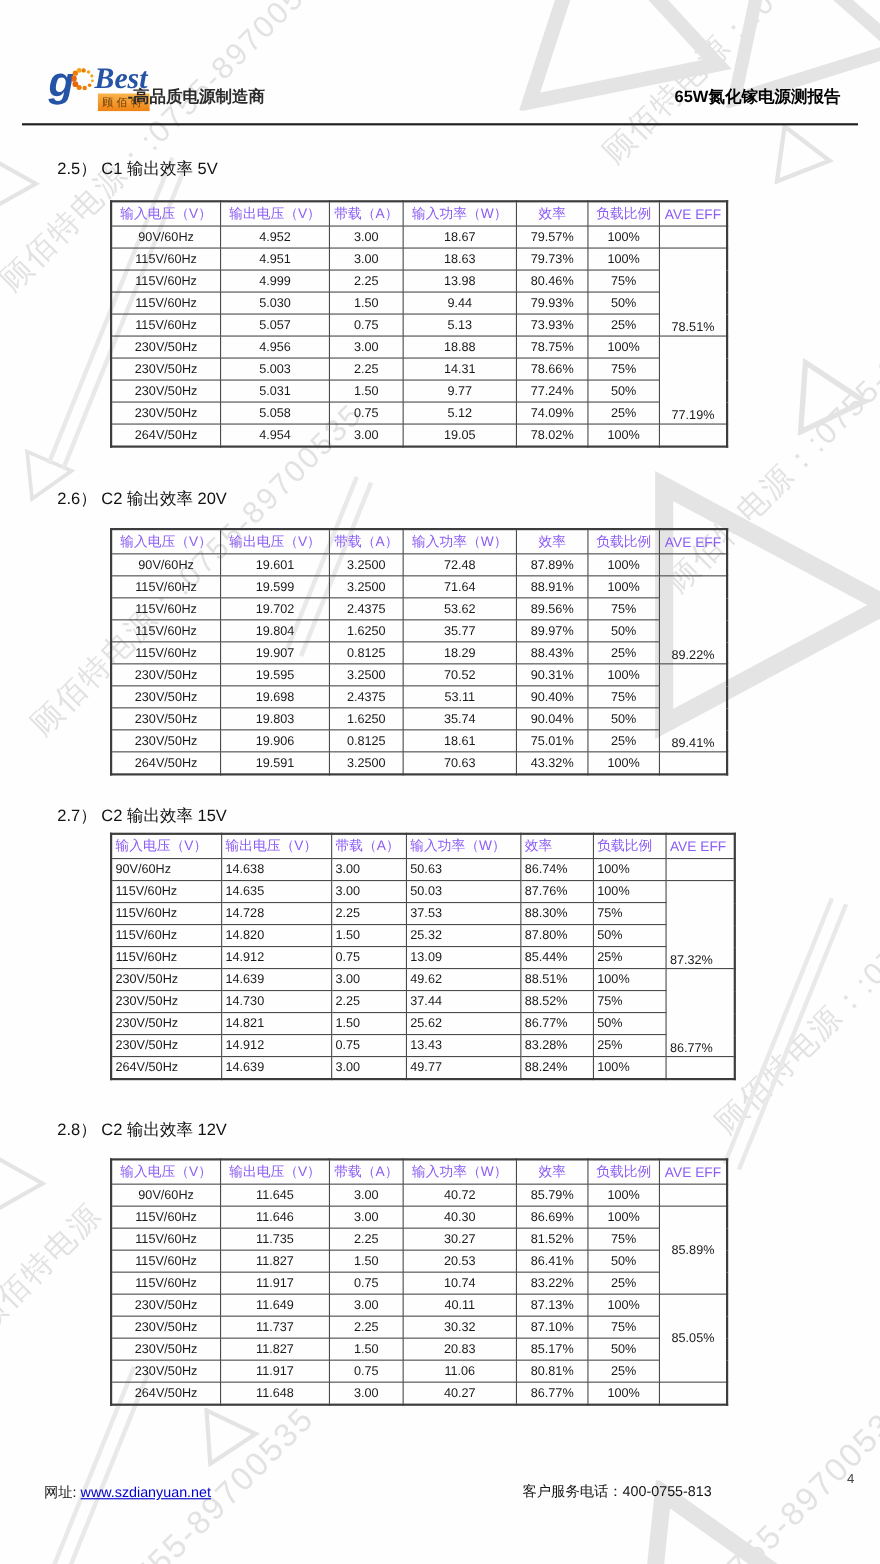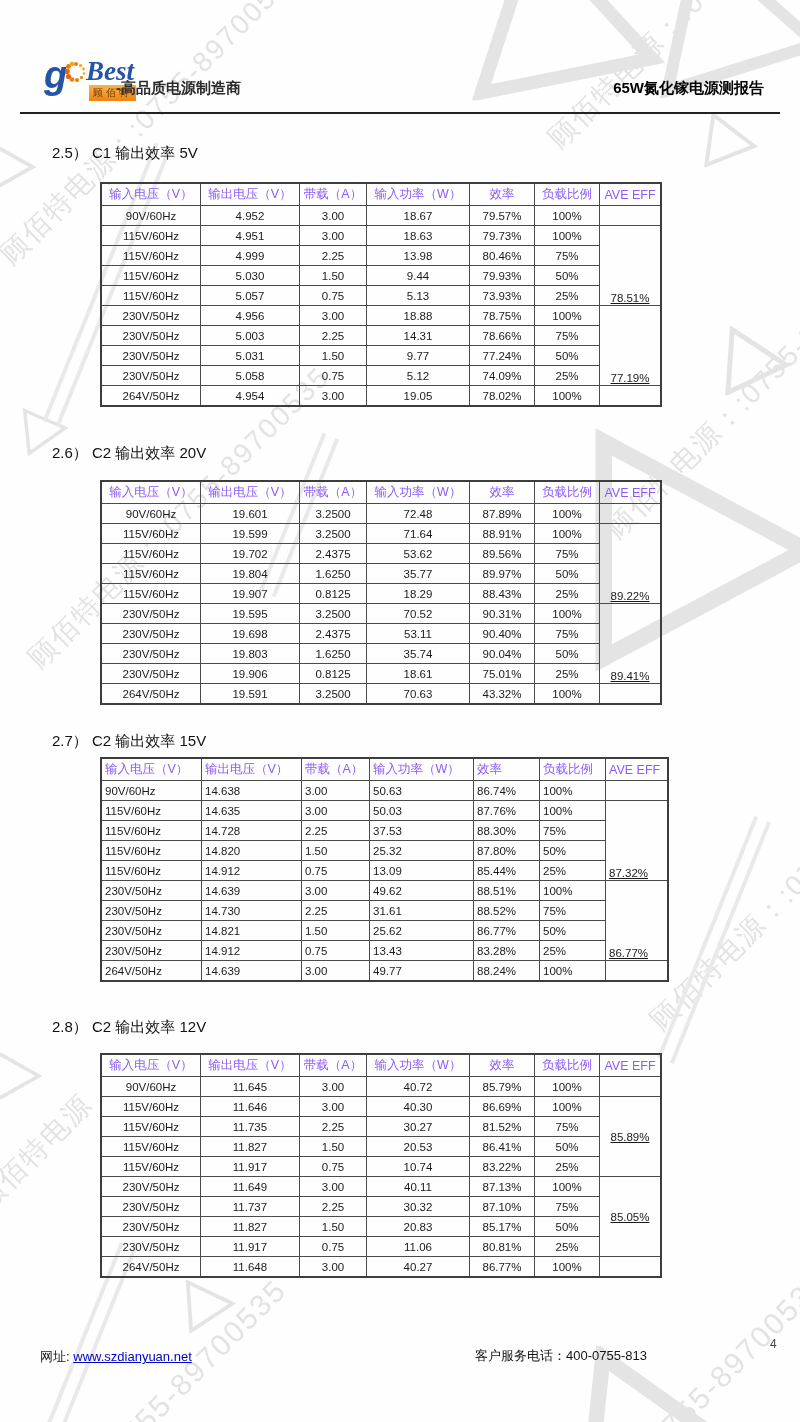--- a/index.html
+++ b/index.html
@@ -29,21 +29,21 @@
   
   .section-heading{position:absolute;left:52px;font-size:15px;color:#111;z-index:1;}
   .tbl-wrap{position:absolute;left:100px;z-index:1;}
   table{border-collapse:collapse;table-layout:fixed;width:530px;border:2px solid #3d3d3d;background:transparent;}
   th,td{border:1px solid #4a4a4a;overflow:hidden;white-space:nowrap;text-align:center;padding:0 2px;}
   th{font-weight:400;font-size:12.5px;height:21px;color:#8b5cf6;}
   td{font-size:11.5px;height:19px;color:#1a1a1a;}
   th:nth-child(1){width:94px}th:nth-child(2){width:94px}th:nth-child(3){width:62px}
   th:nth-child(4){width:98px}th:nth-child(5){width:60px}th:nth-child(6){width:60px}th:nth-child(7){width:56px}
   table.tbl-left th,table.tbl-left td{text-align:left;padding-left:3px;}
-  td.ave{vertical-align:bottom;padding-bottom:1px;text-decoration:underline;}
+  td.ave{vertical-align:bottom;padding-bottom:1px;}
   table.ave-mid td.ave{vertical-align:middle;padding-bottom:0;}
 
   
   .footer-site{position:absolute;left:40px;top:1348px;font-size:13px;z-index:1;}
   .site-link{color:#0000cc;text-decoration:underline;cursor:pointer;}
   .footer-phone{position:absolute;left:475px;top:1347px;font-size:13px;color:#141414;z-index:1;}
   .page-num{position:absolute;left:770px;top:1337px;font-size:12px;color:#444;z-index:1;}
 </style>
 </head>
 <body>
@@ -387,21 +387,21 @@
             <td>3.00</td>
             <td>49.62</td>
             <td>88.51%</td>
             <td>100%</td>
             <td rowspan="4" class="ave">86.77%</td>
           </tr>
           <tr>
             <td>230V/50Hz</td>
             <td>14.730</td>
             <td>2.25</td>
-            <td>31.61</td>
+            <td>37.44</td>
             <td>88.52%</td>
             <td>75%</td>
           </tr>
           <tr>
             <td>230V/50Hz</td>
             <td>14.821</td>
             <td>1.50</td>
             <td>25.62</td>
             <td>86.77%</td>
             <td>50%</td>

